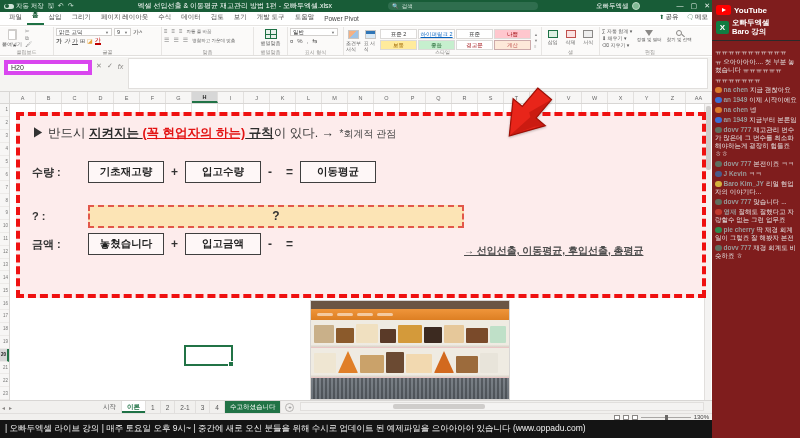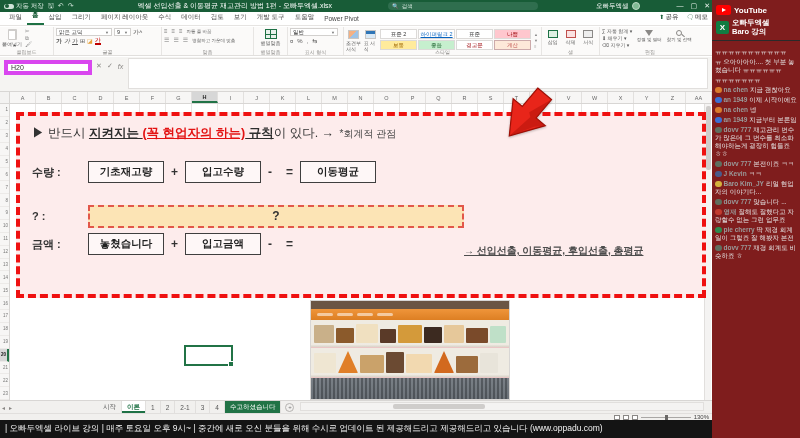--- a/index.html
+++ b/index.html
@@ -592,21 +592,21 @@
       </div>
 
     <div class="statusbar">
       <span class="vico"></span>
       <span class="vico"></span>
       <span class="vico"></span>
       <span class="zoomtrack"></span>
       <span class="zoomlabel">130%</span>
     </div>
 
-    <div class="blackbar">| 오빠두엑셀 라이브 강의 | 매주 토요일 오후 9시~ | 중간에 새로 오신 분들을 위해 수시로 업데이트 된 제공해드리고 제공해드리고 있습니다 (www.oppadu.com)</div>
+    <div class="blackbar">| 오빠두엑셀 라이브 강의 | 매주 토요일 오후 9시~ | 중간에 새로 오신 분들을 위해 수시로 업데이트 된 예제파일을 으아아아아 있습니다 (www.oppadu.com)</div>
   </div>
 
   <div class="chat">
     <div class="ytrow">
       <span class="ytlogo"></span>
       <span class="ytname">YouTube</span>
     </div>
     <div class="chrow">
       <span class="xlico">X</span>
       <span class="chname">

